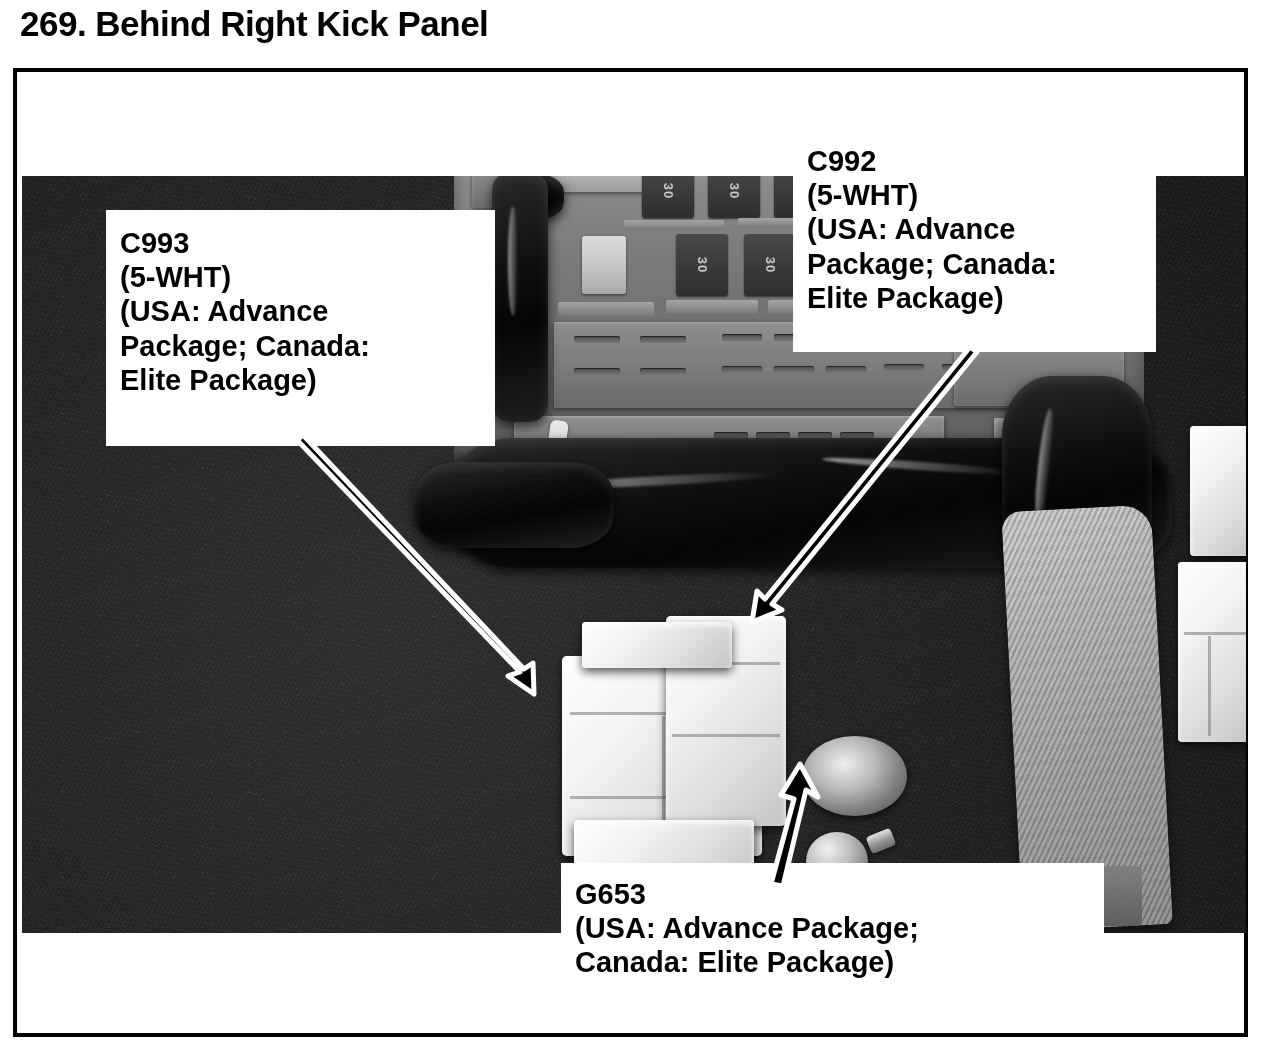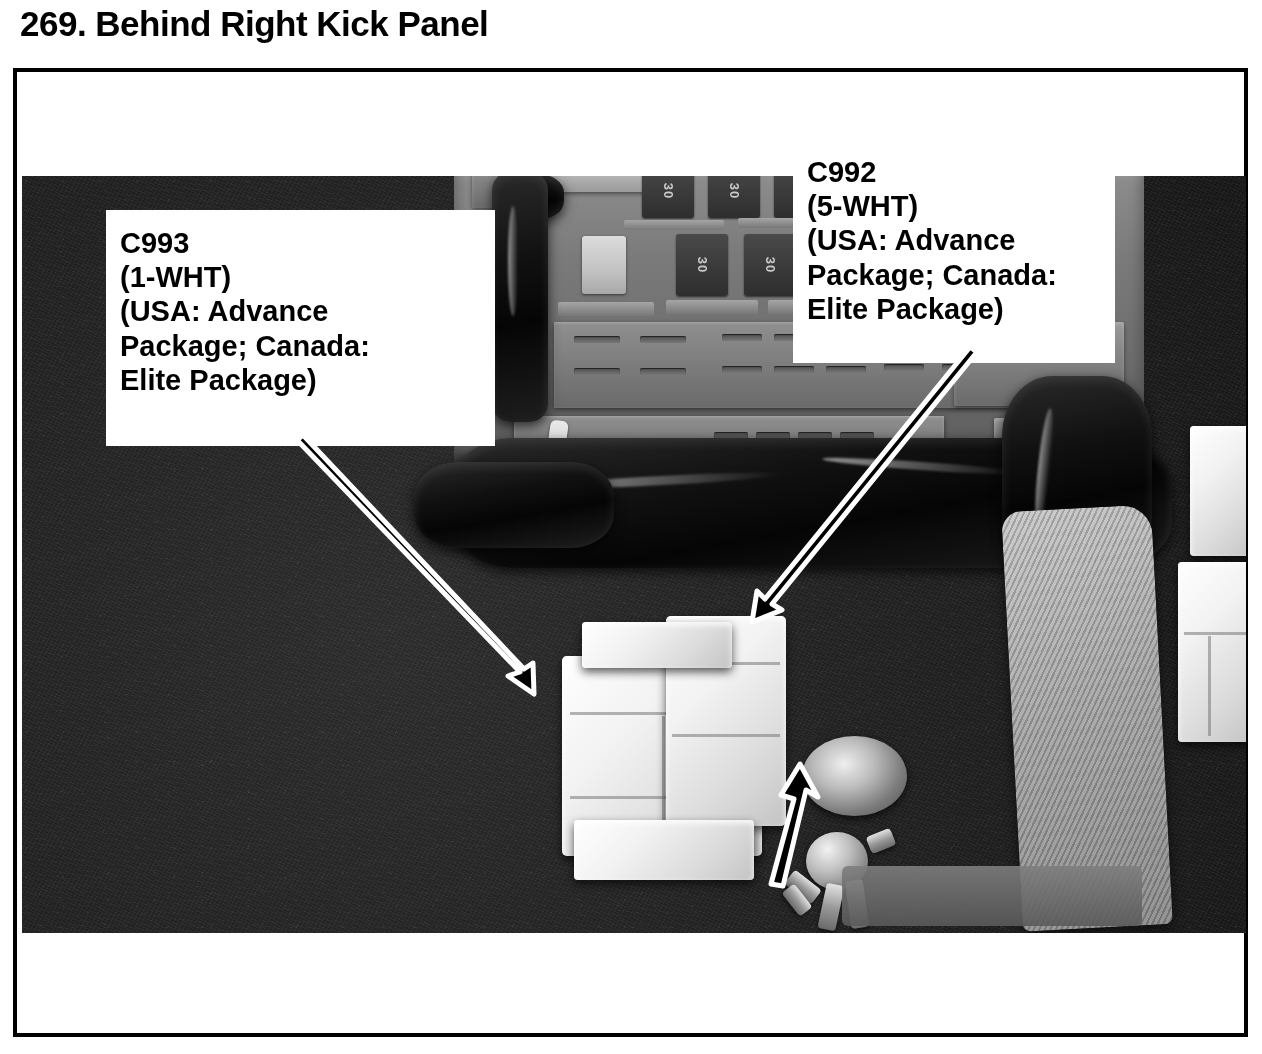--- a/index.html
+++ b/index.html
@@ -277,31 +277,34 @@
       <div class="bolt-leg" style="left:40px;top:58px;width:18px;height:46px;transform:rotate(12deg);"></div>
       <div class="bolt-leg" style="left:66px;top:54px;width:18px;height:48px;transform:rotate(-8deg);"></div>
       <div class="bolt-leg" style="left:86px;top:6px;width:26px;height:18px;transform:rotate(-22deg);"></div>
     </div>
 
     <div style="position:absolute;left:820px;top:690px;width:300px;height:60px;
       background:linear-gradient(180deg,#7e7e7e,#5a5a5a);border-radius:6px;opacity:.9;"></div>
   </div>
 
   <div class="callout" style="left:89px;top:138px;width:389px;height:236px;padding:16px 0 0 14px;font-size:29px;box-sizing:border-box;">C993
-(1-WHT)
-(USA: Advance
-Package; Canada:
-Elite Package)</div>
-
-  <div class="callout" style="left:776px;top:69px;width:322px;height:222px;padding:14px 4px 0 14px;font-size:29px;box-sizing:border-box;">C992
 (5-WHT)
 (USA: Advance
 Package; Canada:
 Elite Package)</div>
 
+  <div class="callout" style="left:776px;top:58px;width:363px;height:222px;padding:14px 4px 0 14px;font-size:29px;box-sizing:border-box;">C992
+(5-WHT)
+(USA: Advance
+Package; Canada:
+Elite Package)</div>
+
+  <div class="callout" style="left:544px;top:791px;width:543px;height:130px;padding:14px 0 0 14px;font-size:29px;box-sizing:border-box;">G653
+(USA: Advance Package;
+Canada: Elite Package)</div>
 
 </div>
 
 <svg id="arrow-layer" viewBox="0 0 1262 1054">
 
   <g>
     <path d="M 297 440 L 520 672 L 508 676 L 534 694 L 533 663 L 524 669 L 303 435 Z" fill="#000000" stroke="#ffffff" stroke-width="5" stroke-linejoin="round"></path>
   </g>
 
   <g>

